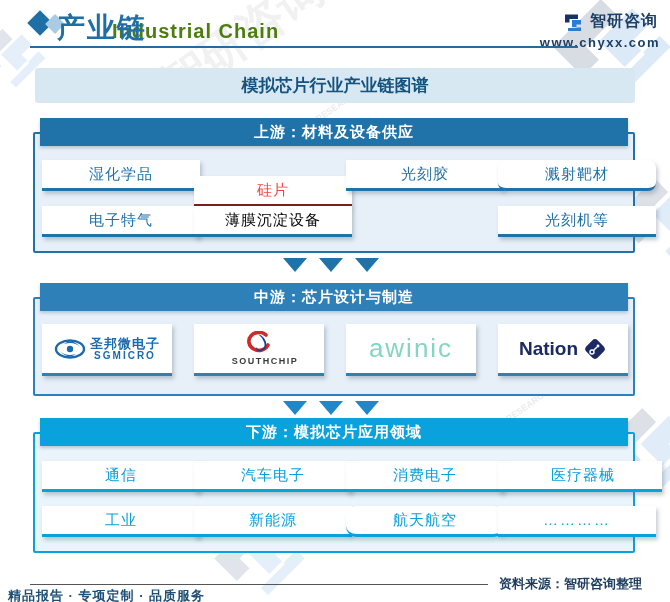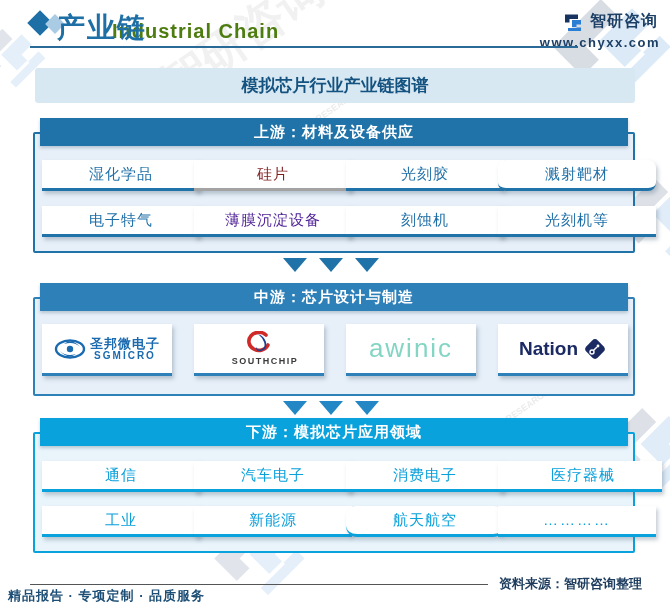--- a/index.html
+++ b/index.html
@@ -101,26 +101,25 @@
   </div>
   <div class="website">www.chyxx.com</div>
   <div class="header-rule"></div>
 
   <div class="chart-title">模拟芯片行业产业链图谱</div>
 
   <div class="sec-panel" style="top:132px;height:117px;border:2px solid #1f73a8;background:#e7f0f9;"></div>
   <div class="sec-header" style="top:118px;background:#1f73a8;">上游：材料及设备供应</div>
 
   <div class="item-box" style="left:42px;top:160px;border-bottom:3px solid #1f73a8;color:#1e6fa7;">湿化学品</div>
-  <div class="item-box" style="left:194px;top:160px;border-bottom:3px solid #a3a3a3;color:#7f1d1d;">硅片</div>
+  <div class="item-box" style="left:194px;top:176px;border-bottom:3px solid #7f1d1d;color:#ef4444;">硅片</div>
   <div class="item-box" style="left:346px;top:160px;border-bottom:3px solid #1f73a8;color:#1e6fa7;">光刻胶</div>
   <div class="item-box" style="left:498px;top:160px;border-bottom:3px solid #1f73a8;color:#1e6fa7;border-radius:8px;">溅射靶材</div>
   <div class="item-box" style="left:42px;top:206px;border-bottom:3px solid #1f73a8;color:#1e6fa7;">电子特气</div>
-  <div class="item-box" style="left:194px;top:206px;border-bottom:3px solid #1f73a8;color:#4c1d95;">薄膜沉淀设备</div>
-  <div class="item-box" style="left:346px;top:206px;border-bottom:3px solid #1f73a8;color:#1e6fa7;">刻蚀机</div>
+  <div class="item-box" style="left:194px;top:206px;border-bottom:3px solid #1f73a8;color:#000000;">薄膜沉淀设备</div>
   <div class="item-box" style="left:498px;top:206px;border-bottom:3px solid #1f73a8;color:#1e6fa7;">光刻机等</div>
 
   <div class="arrow" style="left:283px;top:258px;border-top:14px solid #1f73a8;"></div>
   <div class="arrow" style="left:319px;top:258px;border-top:14px solid #1f73a8;"></div>
   <div class="arrow" style="left:355px;top:258px;border-top:14px solid #1f73a8;"></div>
 
   <div class="sec-panel" style="top:297px;height:95px;border:2px solid #2e80b9;background:#e7f0f9;"></div>
   <div class="sec-header" style="top:283px;background:#2e80b9;">中游：芯片设计与制造</div>
 
   <div class="logo-box" style="left:42px;top:324px;border-bottom:3px solid #2e80b9;">

